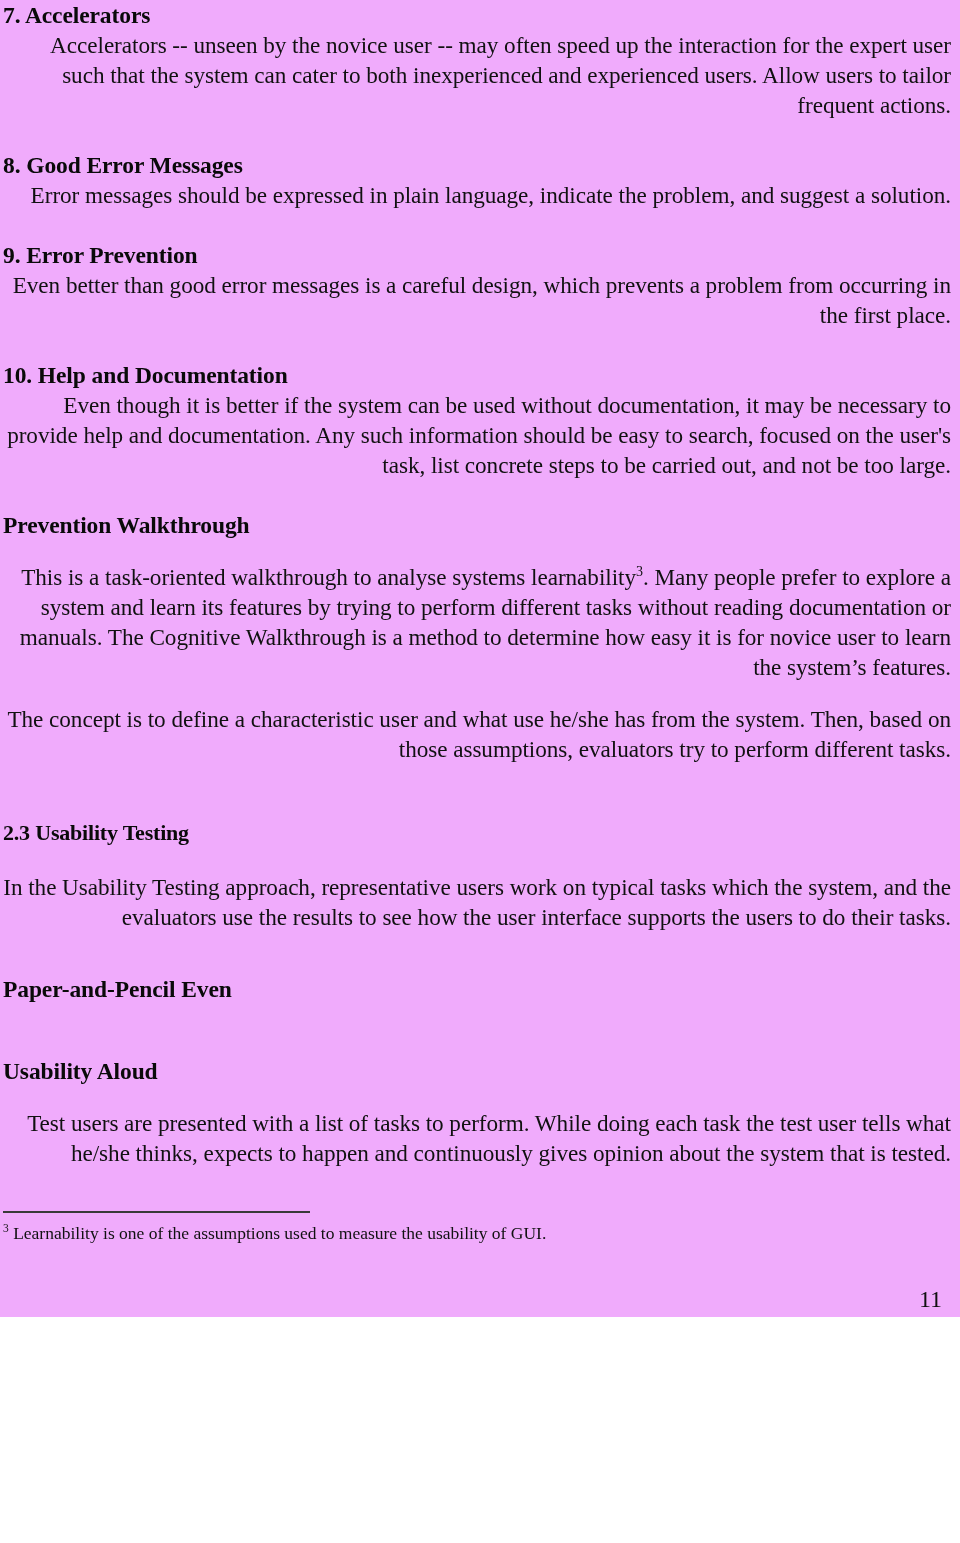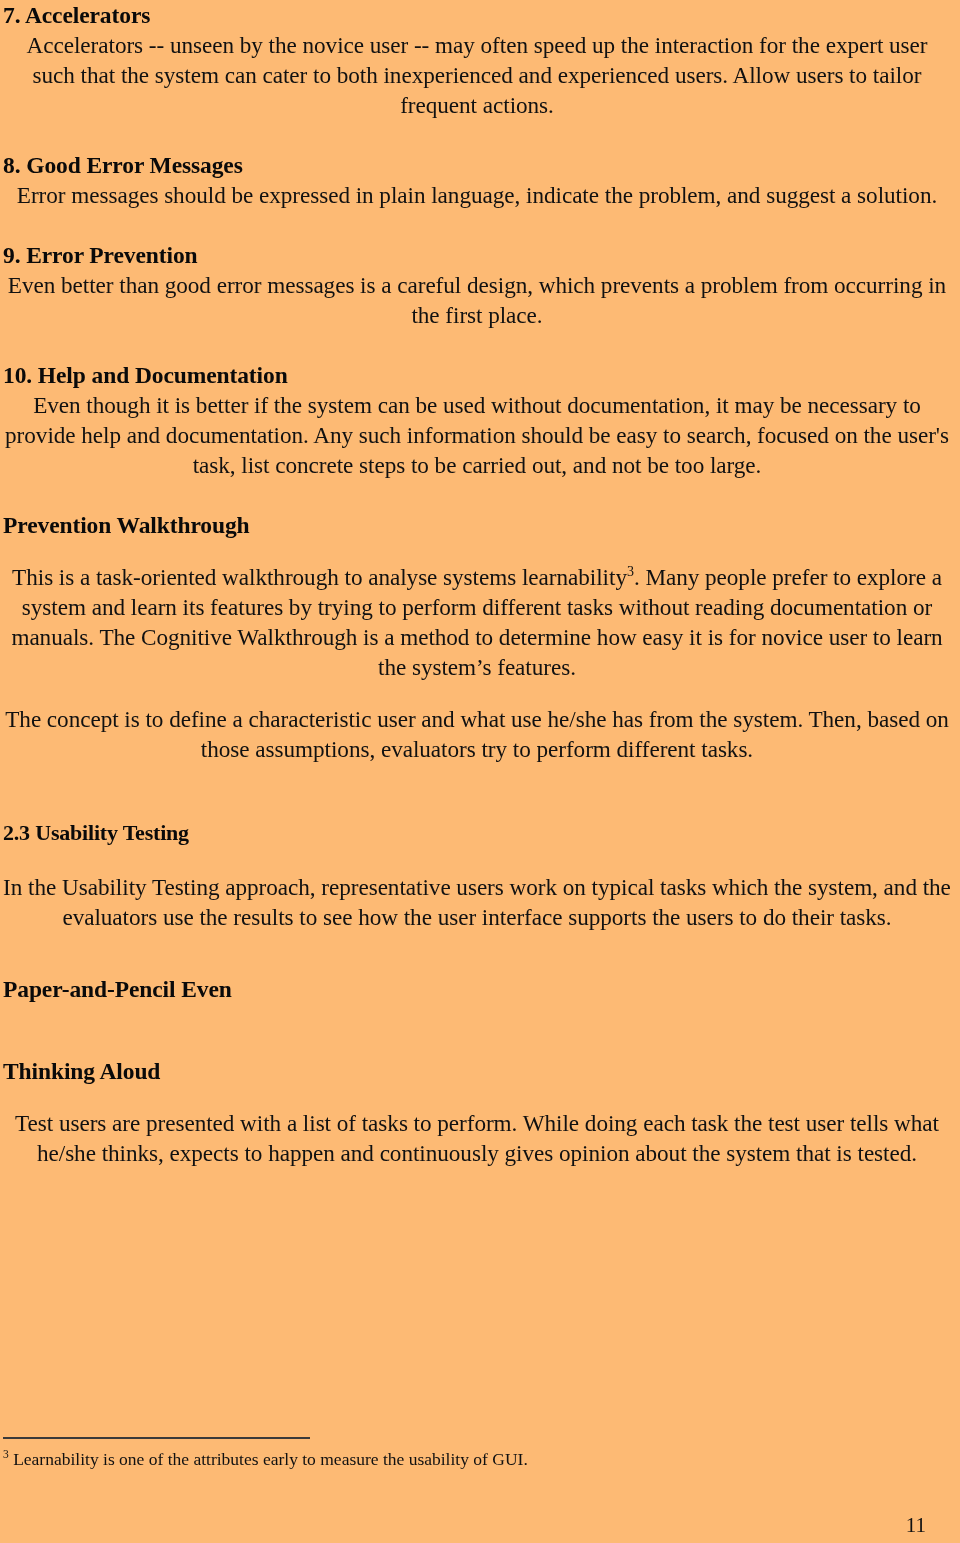--- a/index.html
+++ b/index.html
@@ -3,22 +3,22 @@
 <meta charset="utf-8">
 <style>
   html, body {
     margin: 0;
     padding: 0;
     background: #ffffff;
   }
   .page {
     position: relative;
     width: 960px;
-    height: 1543px;
-    background: #fdba74;
+    height: 1317px;
+    background: #f0abfc;
     overflow: hidden;
     font-family: "Liberation Serif", "DejaVu Serif", serif;
     color: #0d0d0d;
   }
   .content {
     position: absolute;
     left: 3px;
     top: 0px;
     width: 948px;
   }
@@ -41,21 +41,21 @@
     padding: 0;
     letter-spacing: -0.2px;
     color: #0a0a0a;
   }
   p.body {
     font-family: "Liberation Serif", "DejaVu Serif", serif;
     font-size: 23.2px;
     line-height: 30px;
     margin: 0;
     padding: 0;
-    text-align: center;
+    text-align: right;
     color: #111111;
     letter-spacing: -0.05px;
   }
   .gap-lg { height: 30px; }
   .gap-md { height: 22px; }
   .gap-sm { height: 12px; }
   sup.fn-ref {
     font-size: 14px;
     vertical-align: super;
     line-height: 0;
@@ -80,24 +80,24 @@
     padding: 0;
     color: #111111;
   }
   p.footnote sup {
     font-size: 11.5px;
     vertical-align: super;
     line-height: 0;
   }
   .page-number {
     position: absolute;
-    right: 34px;
+    right: 18px;
     bottom: 4px;
     font-family: "Liberation Serif", "DejaVu Serif", serif;
-    font-size: 21px;
+    font-size: 24px;
     line-height: 28px;
     color: #111111;
   }
 </style>
 </head>
 <body>
 
 <div class="page">
 
   <div class="content">
@@ -144,28 +144,28 @@
     <div class="gap-lg"></div>
     <div class="gap-sm"></div>
 
     <h3 class="heading">Paper-and-Pencil Even</h3>
 
     <div class="gap-md"></div>
 
 
     <div class="gap-lg"></div>
 
-    <h3 class="heading">Thinking Aloud</h3>
+    <h3 class="heading">Usability Aloud</h3>
 
     <div class="gap-md"></div>
 
     <p class="body">Test users are presented with a list of tasks to perform. While doing each task the test user tells what he/she thinks, expects to happen and continuously gives opinion about the system that is tested.</p>
 
   </div>
 
   <div class="footnote-block">
     <div class="footnote-rule"></div>
-    <p class="footnote"><sup>3</sup> <span>Learnability is one of the attributes early to measure the usability of GUI.</span></p>
+    <p class="footnote"><sup>3</sup> <span>Learnability is one of the assumptions used to measure the usability of GUI.</span></p>
   </div>
 
   <div class="page-number">11</div>
 
 </div>
 
 </body></html>

